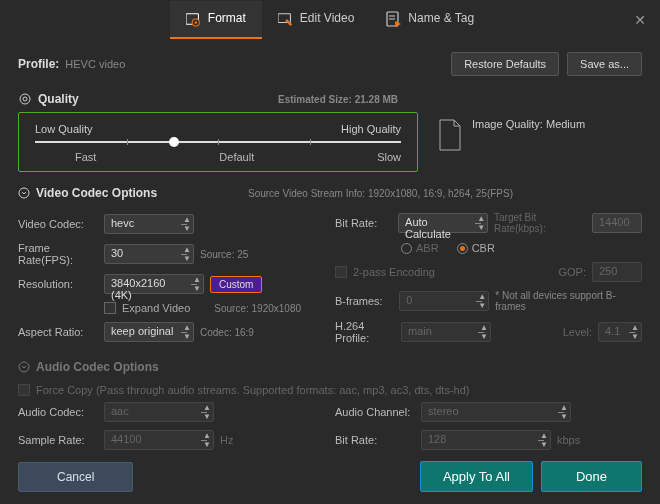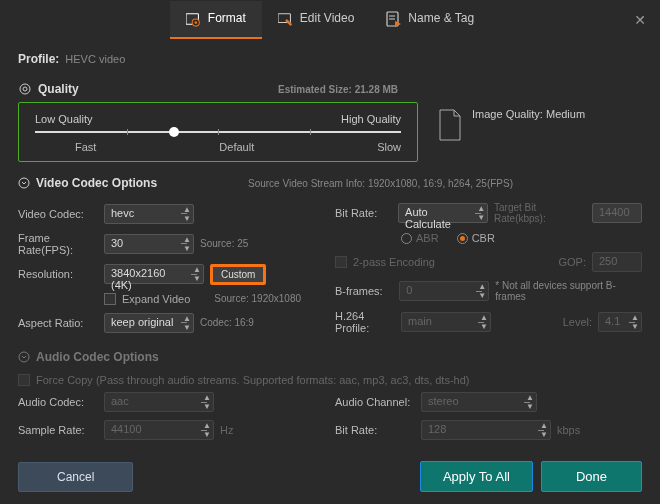--- a/index.html
+++ b/index.html
@@ -35,21 +35,21 @@
 .grid2col { display: flex; gap: 10px; margin-top: 8px; align-items: center; }
 .col { flex: 1; display: flex; flex-direction: column; gap: 8px; }
 .field { display: flex; align-items: center; gap: 6px; font-size: 11px; }
 .field label { width: 80px; color: #bbb; }
 .field label.r { width: 60px; text-align: left; }
 .select, .input { background: #3a3a3a; border: 1px solid #555; color: #ddd; padding: 2px 18px 2px 6px; font-size: 11px; height: 20px; border-radius: 2px; position: relative; min-width: 90px; }
 .select::after { content: ''; position: absolute; right: 4px; top: 3px; width: 10px; height: 12px; background: linear-gradient(#888,#888) center/6px 1px no-repeat; }
 .select .updn { position: absolute; right: 2px; top: 0; font-size: 8px; line-height: 9px; color: #aaa; }
 .input { min-width: 50px; padding-right: 6px; }
 .src-txt { color: #888; font-size: 10px; }
-.btn-sm { background: #404040; border: 3px solid #f97316; color: #ddd; padding: 2px 8px; font-size: 10px; cursor: pointer; border-radius: 2px; }
+.btn-sm { background: #4c1d95; border: 1px solid #f97316; color: #ddd; padding: 2px 8px; font-size: 10px; cursor: pointer; border-radius: 2px; }
 .chk { display: flex; align-items: center; gap: 6px; font-size: 11px; }
 .chk-box { width: 12px; height: 12px; border: 1px solid #666; background: #333; display: inline-block; }
 .radio { display: inline-flex; align-items: center; gap: 4px; font-size: 11px; margin-right: 12px; }
 .radio-dot { width: 11px; height: 11px; border: 1px solid #888; border-radius: 50%; display: inline-flex; align-items: center; justify-content: center; }
 .radio-dot.on::after { content: ''; width: 5px; height: 5px; background: #e8731a; border-radius: 50%; }
 .disabled { color: #666; }
 .disabled .select, .disabled .input, .disabled .chk-box { background: #333; border-color: #444; color: #666; }
 .footer { position: absolute; bottom: 0; left: 0; right: 0; display: flex; justify-content: space-between; padding: 12px 18px; align-items: center; }
 .btn-cancel { background: #3d4a5a; border: 1px solid #4a5a6d; color: #d8e0ea; padding: 7px 38px; font-size: 12px; cursor: pointer; border-radius: 2px; }
 .btn-primary { background: #0f766e; border: 1px solid #1e88e5; color: #fff; padding: 7px 22px; font-size: 13px; cursor: pointer; border-radius: 2px; }
@@ -95,20 +95,24 @@
   <div class="close-x">✕</div>
 </div>
 
 <div class="content">
 
   <div class="profile-row">
     <div class="profile-left">
       <b>Profile:</b>
       <span>HEVC video</span>
     </div>
+    <div class="btn-row">
+      <button class="btn">Restore Defaults</button>
+      <button class="btn">Save as...</button>
+    </div>
   </div>
 
   <div class="sec-head" style="position:relative;">
     <span class="gear">
         <svg width="14" height="14" viewBox="0 0 14 14">
           <circle cx="7" cy="7" r="5" fill="none" stroke="#ccc" stroke-width="1"></circle>
           <circle cx="7" cy="7" r="2" fill="none" stroke="#ccc" stroke-width="1"></circle>
         </svg>
       </span>
     <span>Quality</span>
@@ -252,21 +256,21 @@
         </div>
         <div class="field">
           <label>Sample Rate:</label>
           <div class="select" style="width:110px"><span>44100</span><span class="updn">▲<br>▼</span></div>
           <span>Hz</span>
         </div>
       </div>
       <div class="col">
         <div class="field">
           <label class="r" style="width:80px">Audio Channel:</label>
-          <div class="select" style="width:116px"><span>stereo</span><span class="updn">▲<br>▼</span></div>
+          <div class="select" style="width:150px"><span>stereo</span><span class="updn">▲<br>▼</span></div>
         </div>
         <div class="field">
           <label class="r" style="width:80px">Bit Rate:</label>
           <div class="select" style="width:130px"><span>128</span><span class="updn">▲<br>▼</span></div>
           <span>kbps</span>
         </div>
       </div>
     </div>
   </div>
 

